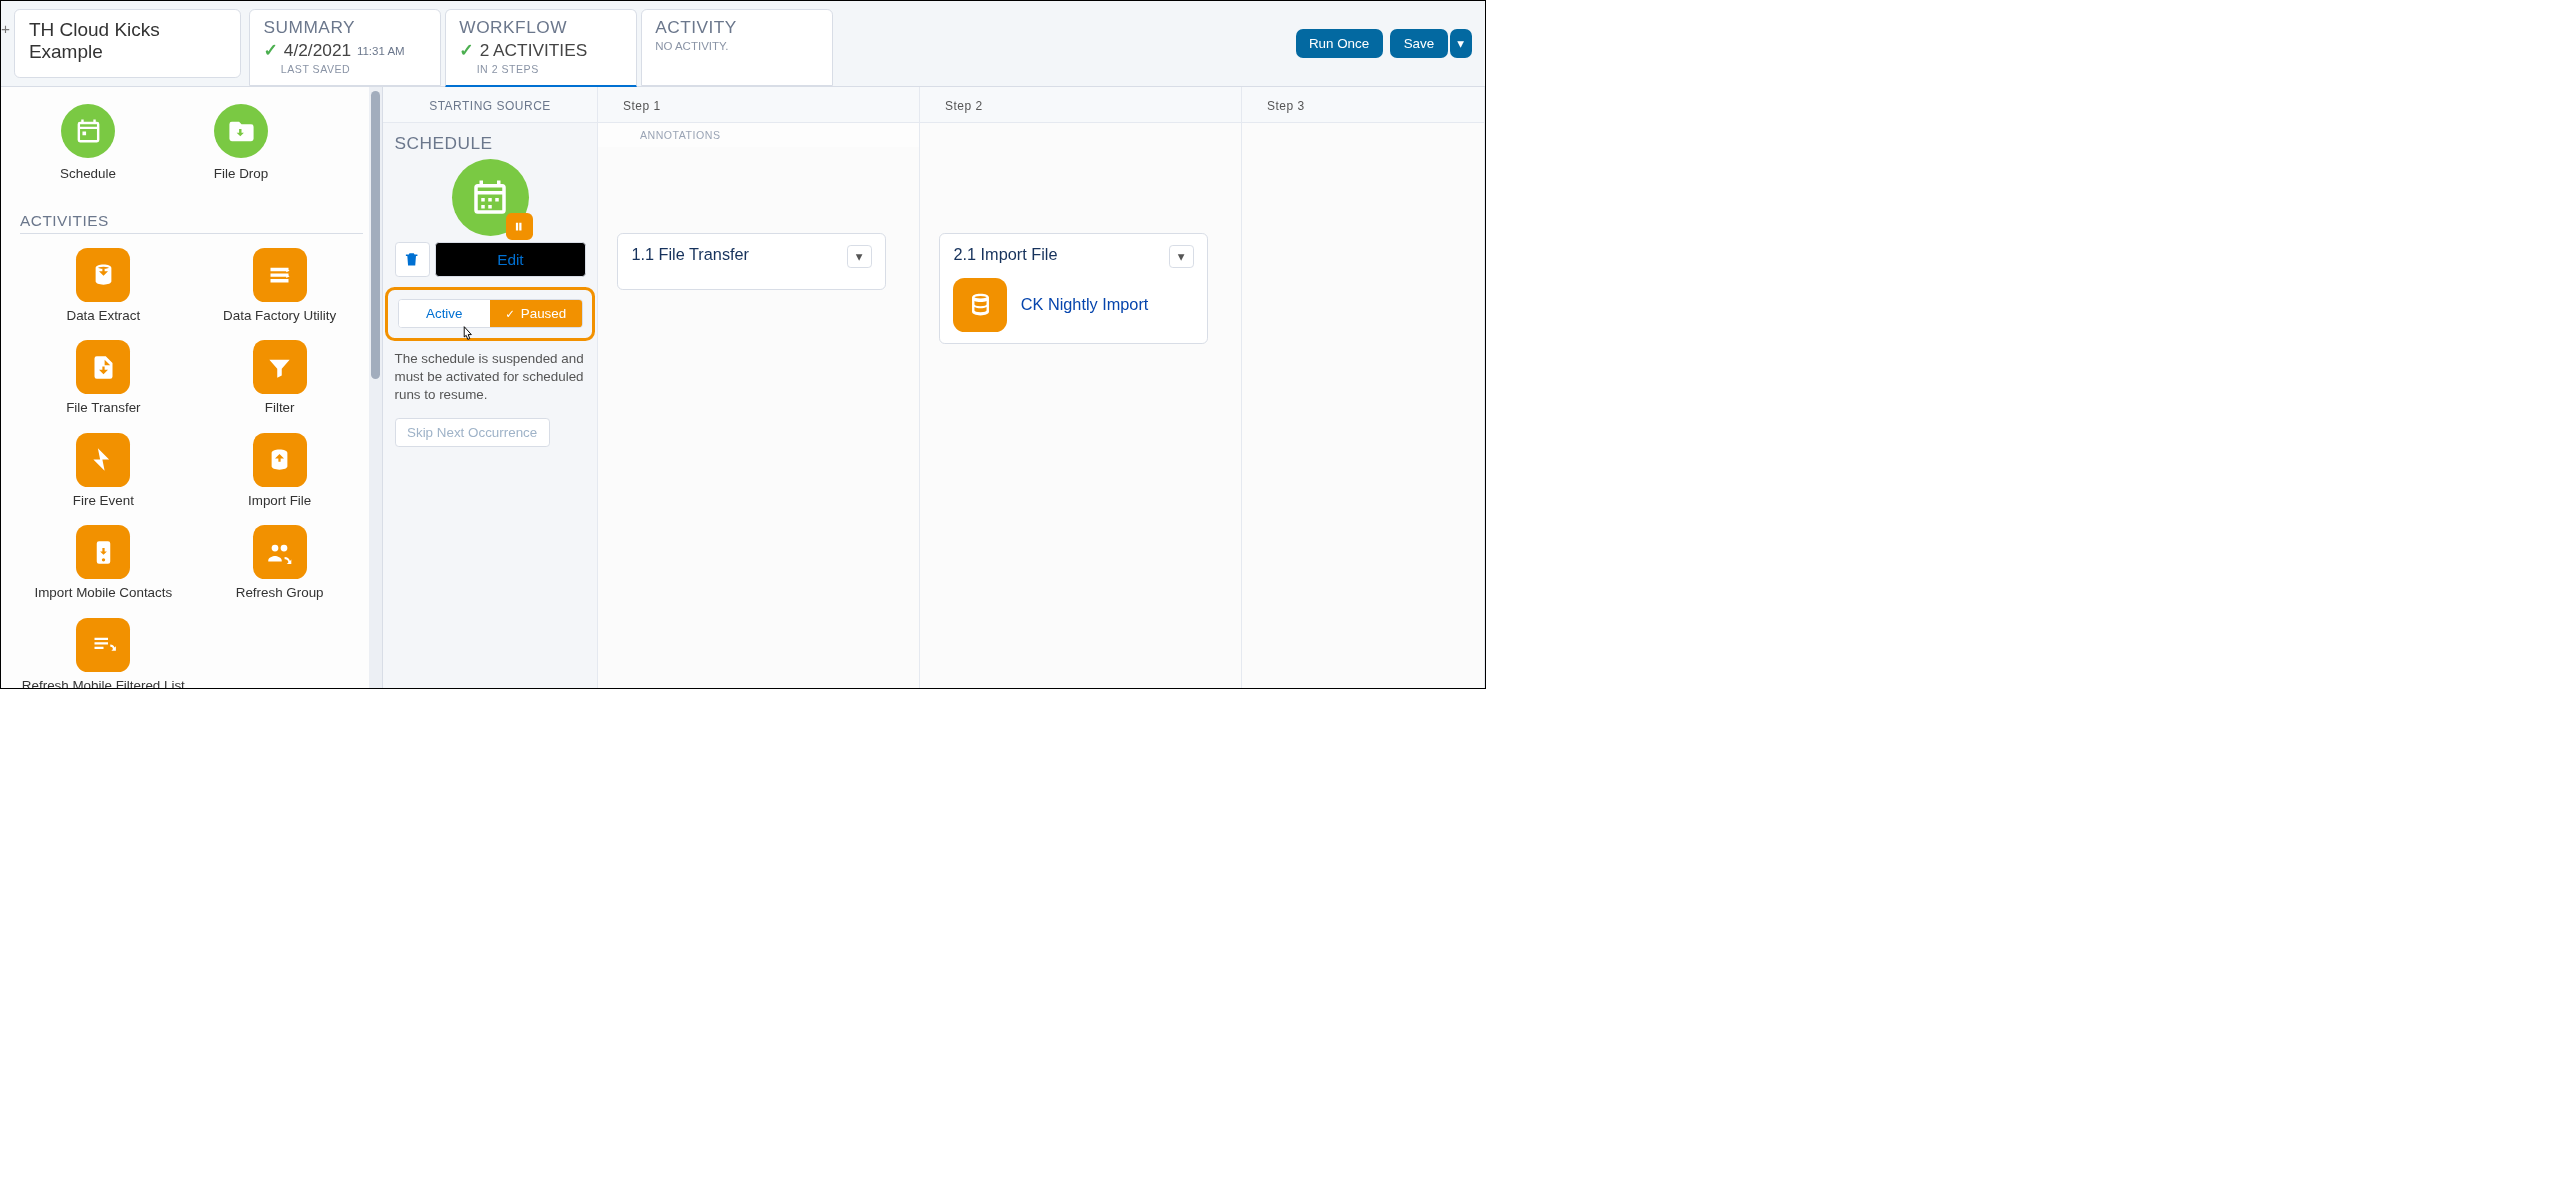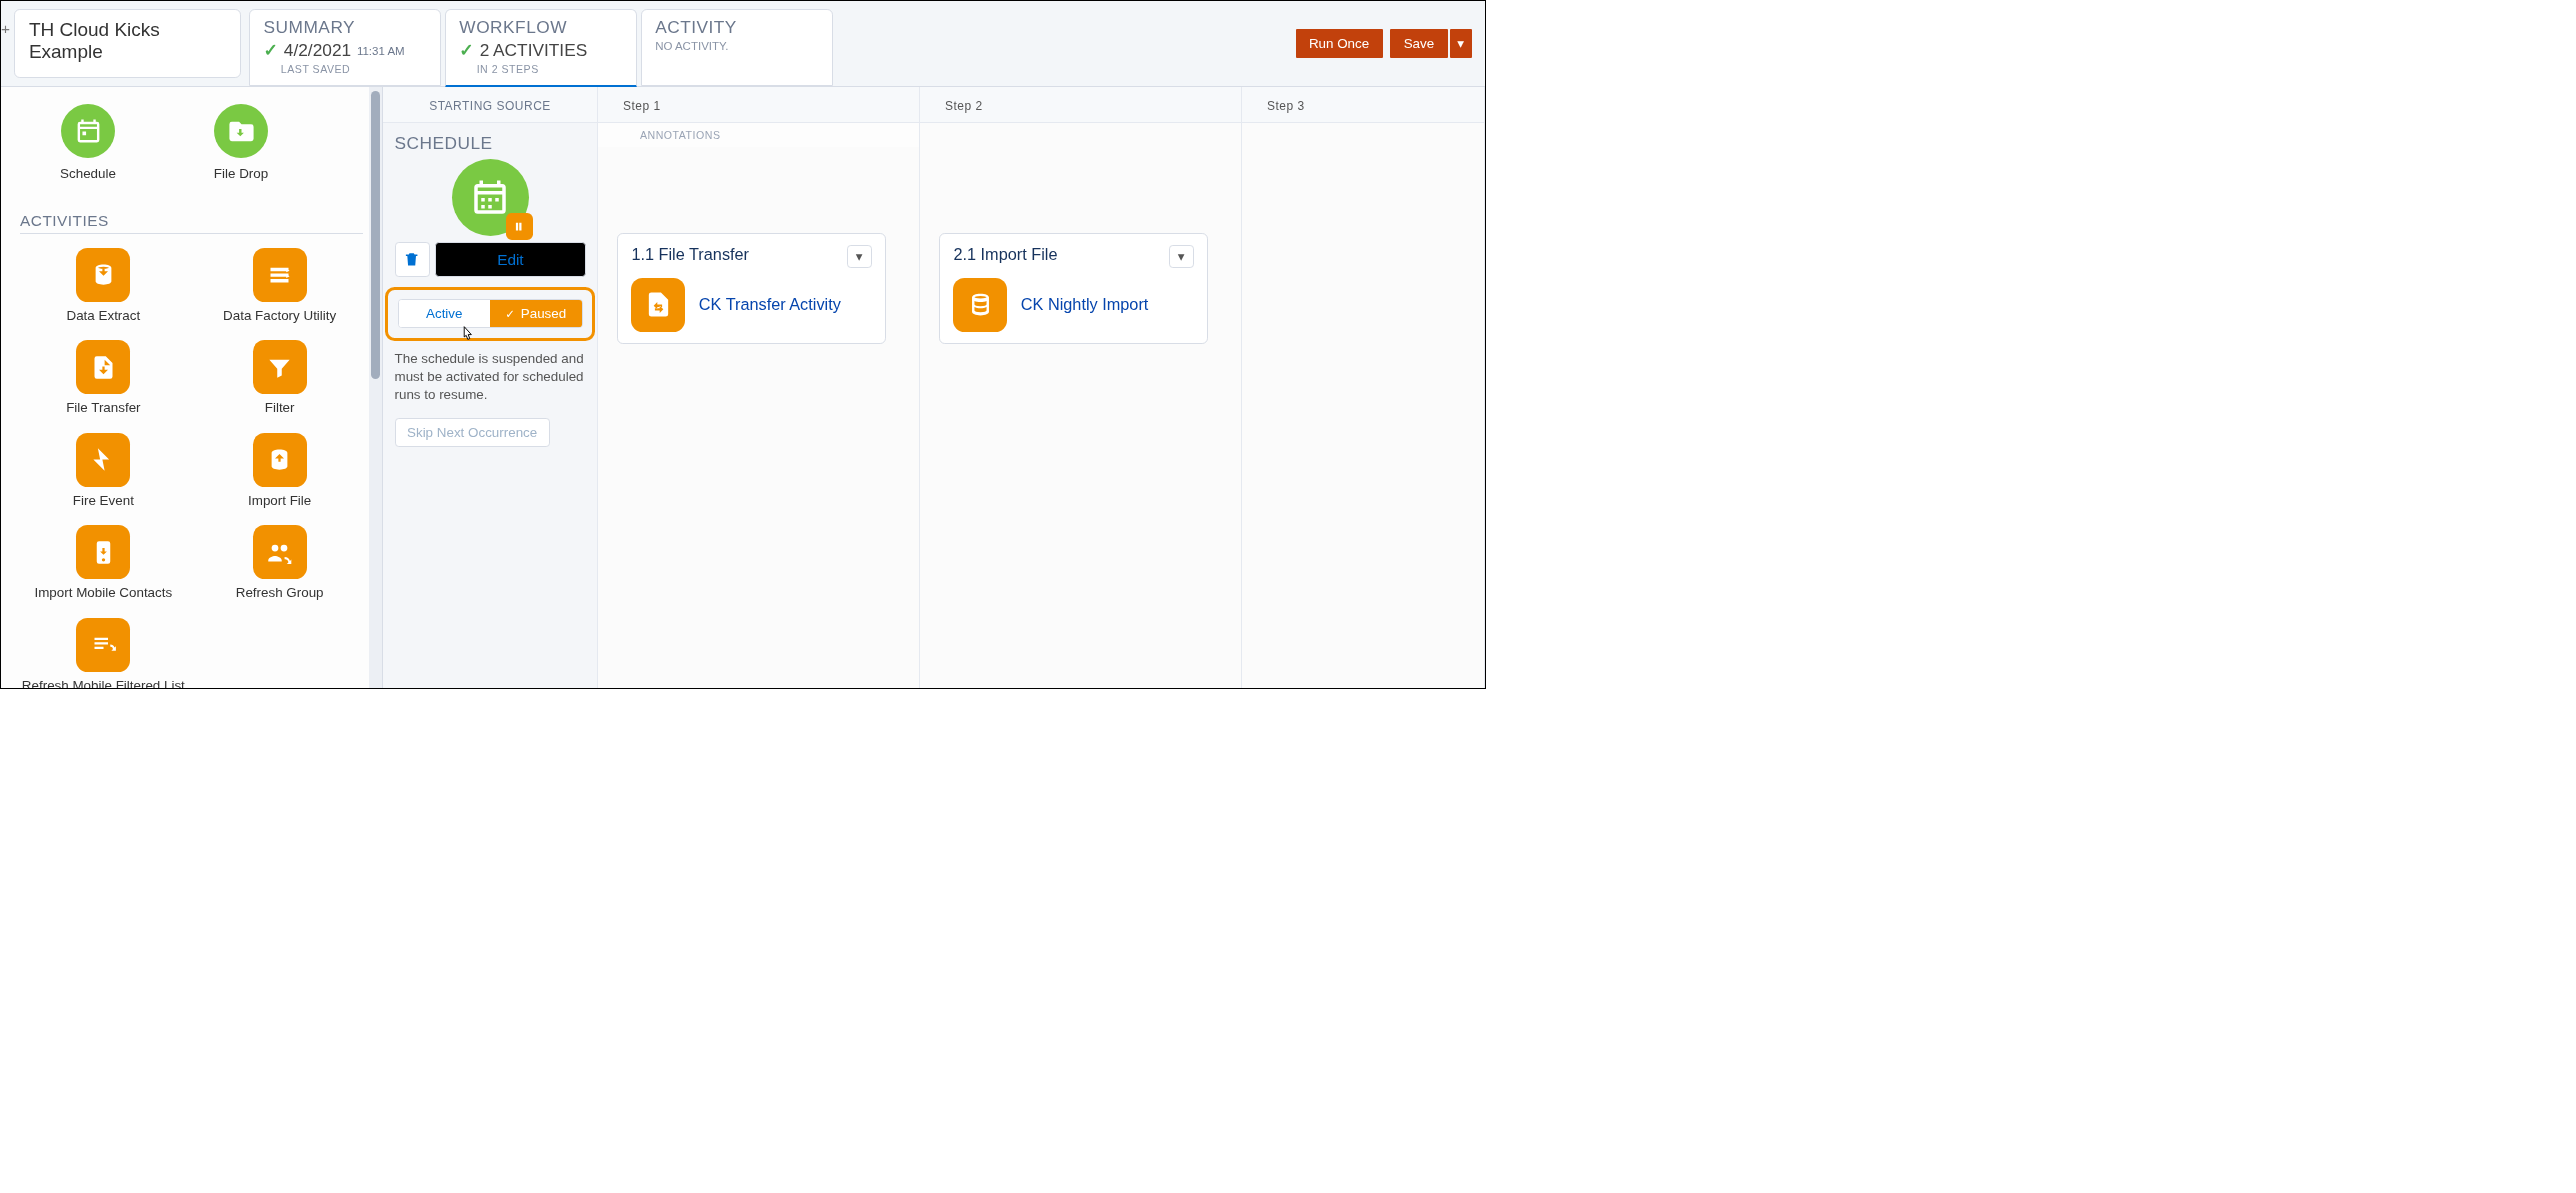--- a/index.html
+++ b/index.html
@@ -74,24 +74,24 @@
   .check { color: #4caf50; font-weight: bold; }
   .small-time { font-size: 11.5px; color: #6b778c; }
   .top-spacer { flex: 1; }
   .top-actions {
     display: flex;
     align-items: center;
     gap: 7.7px;
     padding-right: 13.4px;
   }
   .btn-primary {
-    background: #c2410c;
+    background: #0369a1;
     color: #fff;
     border: none;
-    border-radius: 1px;
+    border-radius: 7px;
     padding: 6.7px 13.4px;
     font-size: 13.4px;
     cursor: pointer;
   }
   .btn-primary.dd { padding: 6.7px 7.7px; }
   .btn-group { display: flex; gap: 1.9px; }
 
   
   .main {
     display: flex;
@@ -475,28 +475,20 @@
       <div class="col-head">Step 1</div>
       <div class="annot">ANNOTATIONS</div>
       <div class="step-body">
         <div class="activity-card">
           <div class="ac-top">
             <div class="ac-title">1.1 File Transfer</div>
             <div class="chev-btn">
               <span>▾</span>
             </div>
           </div>
-          <div class="ac-body">
-            <div class="sq-icon">
-              <svg width="29" height="29" viewBox="0 0 24 24">
-                  <path d="M14 2H6a2 2 0 0 0-2 2v16a2 2 0 0 0 2 2h12a2 2 0 0 0 2-2V8l-6-6zM8 13l3-3v2h4v2h-4v2l-3-3zm8 3-3 3v-2H9v-2h4v-2l3 3z"></path>
-                </svg>
-            </div>
-            <div class="ac-name">CK Transfer Activity</div>
-          </div>
         </div>
       </div>
     </div>
 
     <div class="col step">
       <div class="col-head">Step 2</div>
       <div class="annot" style="visibility:hidden;">.</div>
       <div class="step-body">
         <div class="activity-card">
           <div class="ac-top">

